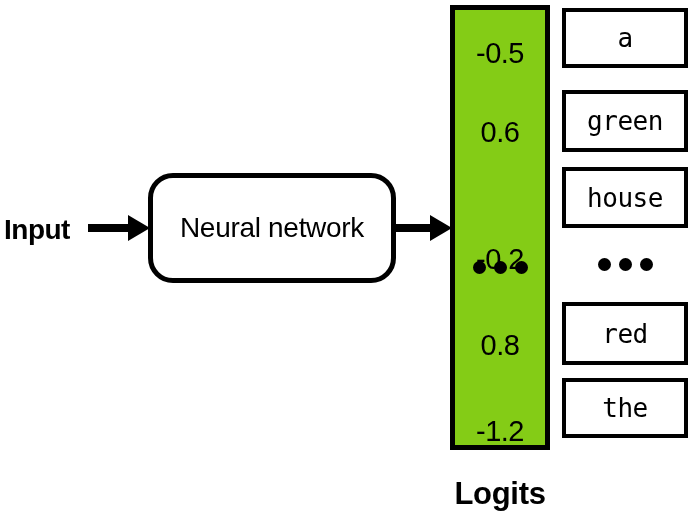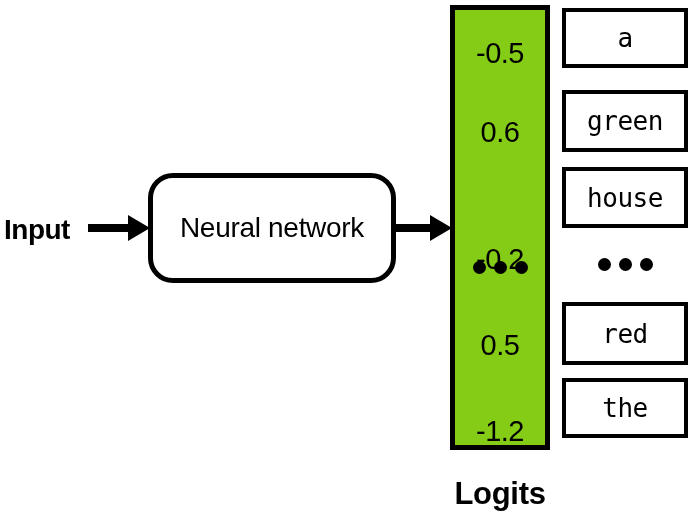--- a/index.html
+++ b/index.html
@@ -192,21 +192,21 @@
     <div class="logit-cell" style="top:26px;">-0.5</div>
     <div class="logit-cell" style="top:105px;">0.6</div>
     <div class="logit-cell" style="top:196px;margin-top:36px;">-0.2</div>
 
     <div class="dots" id="logits-dots">
       <i></i>
       <i></i>
       <i></i>
     </div>
 
-    <div class="logit-cell" style="top:318px;">0.5</div>
+    <div class="logit-cell" style="top:318px;">0.8</div>
     <div class="logit-cell" style="top:404px;">-1.2</div>
   </div>
 
   <div id="logits-caption">Logits</div>
 
   <div class="word-box" style="top:8px; height:60px;">
     <span>a</span>
   </div>
 
   <div class="word-box" style="top:90px; height:62px;">

